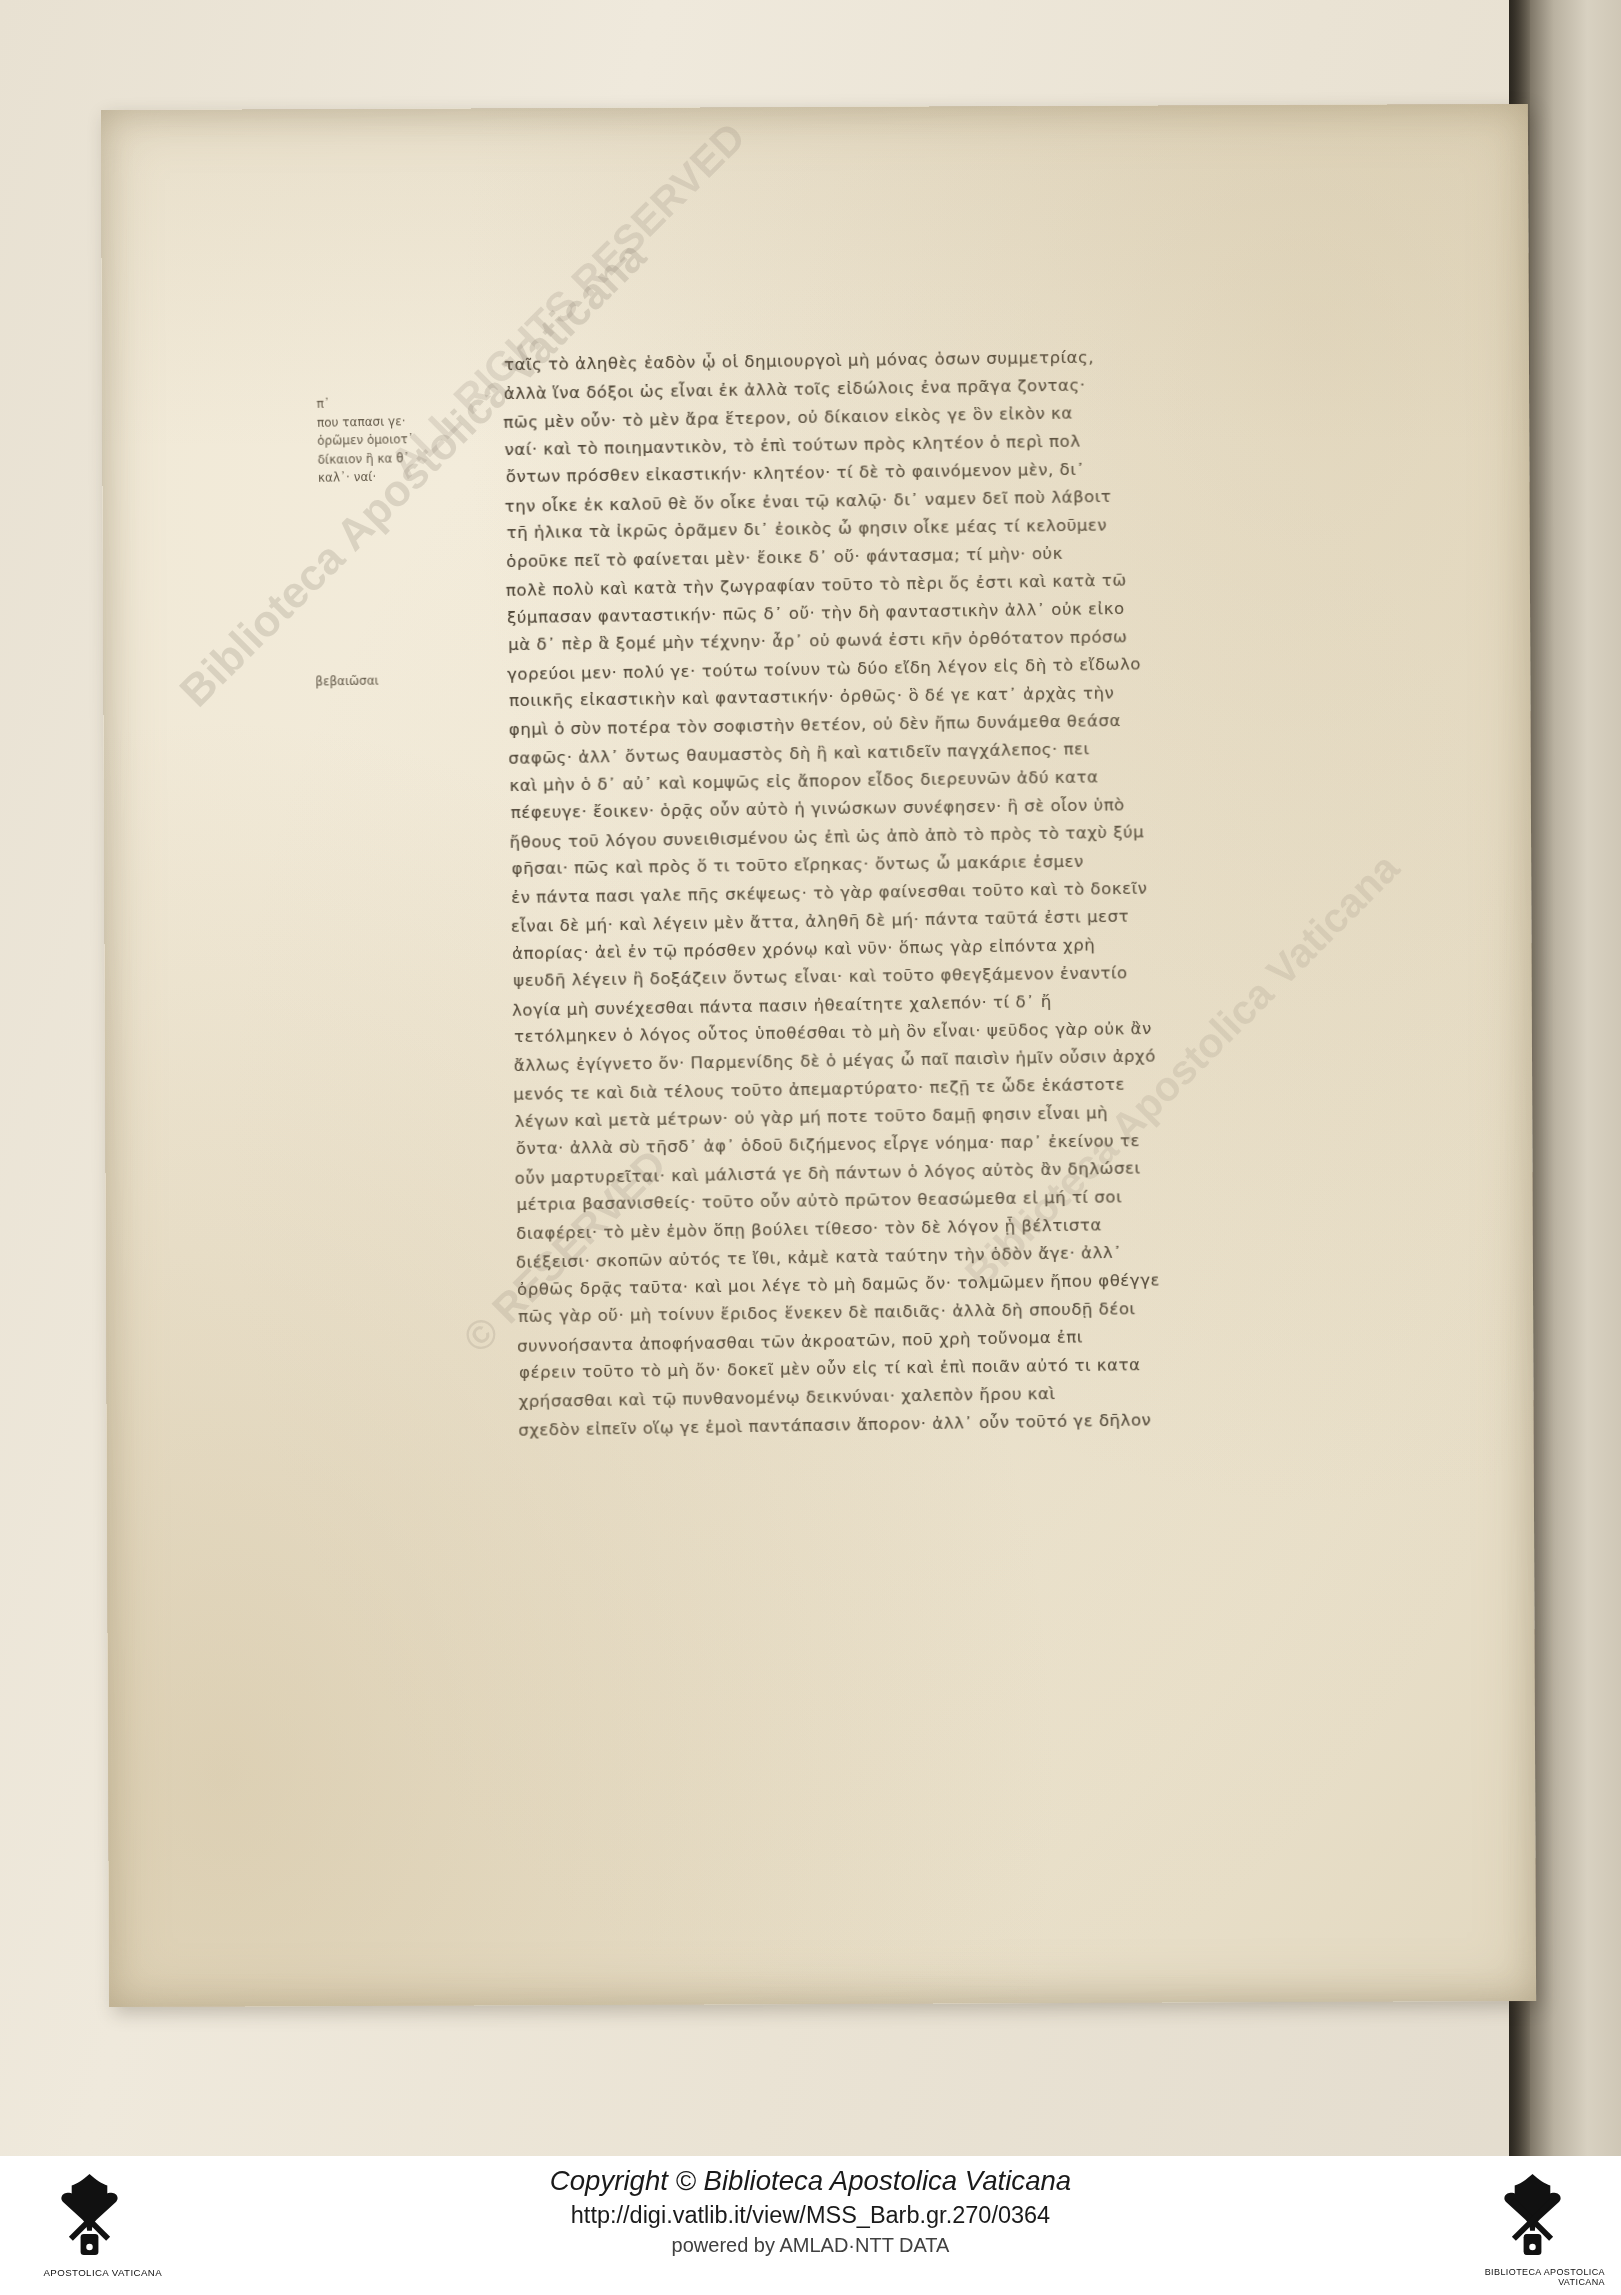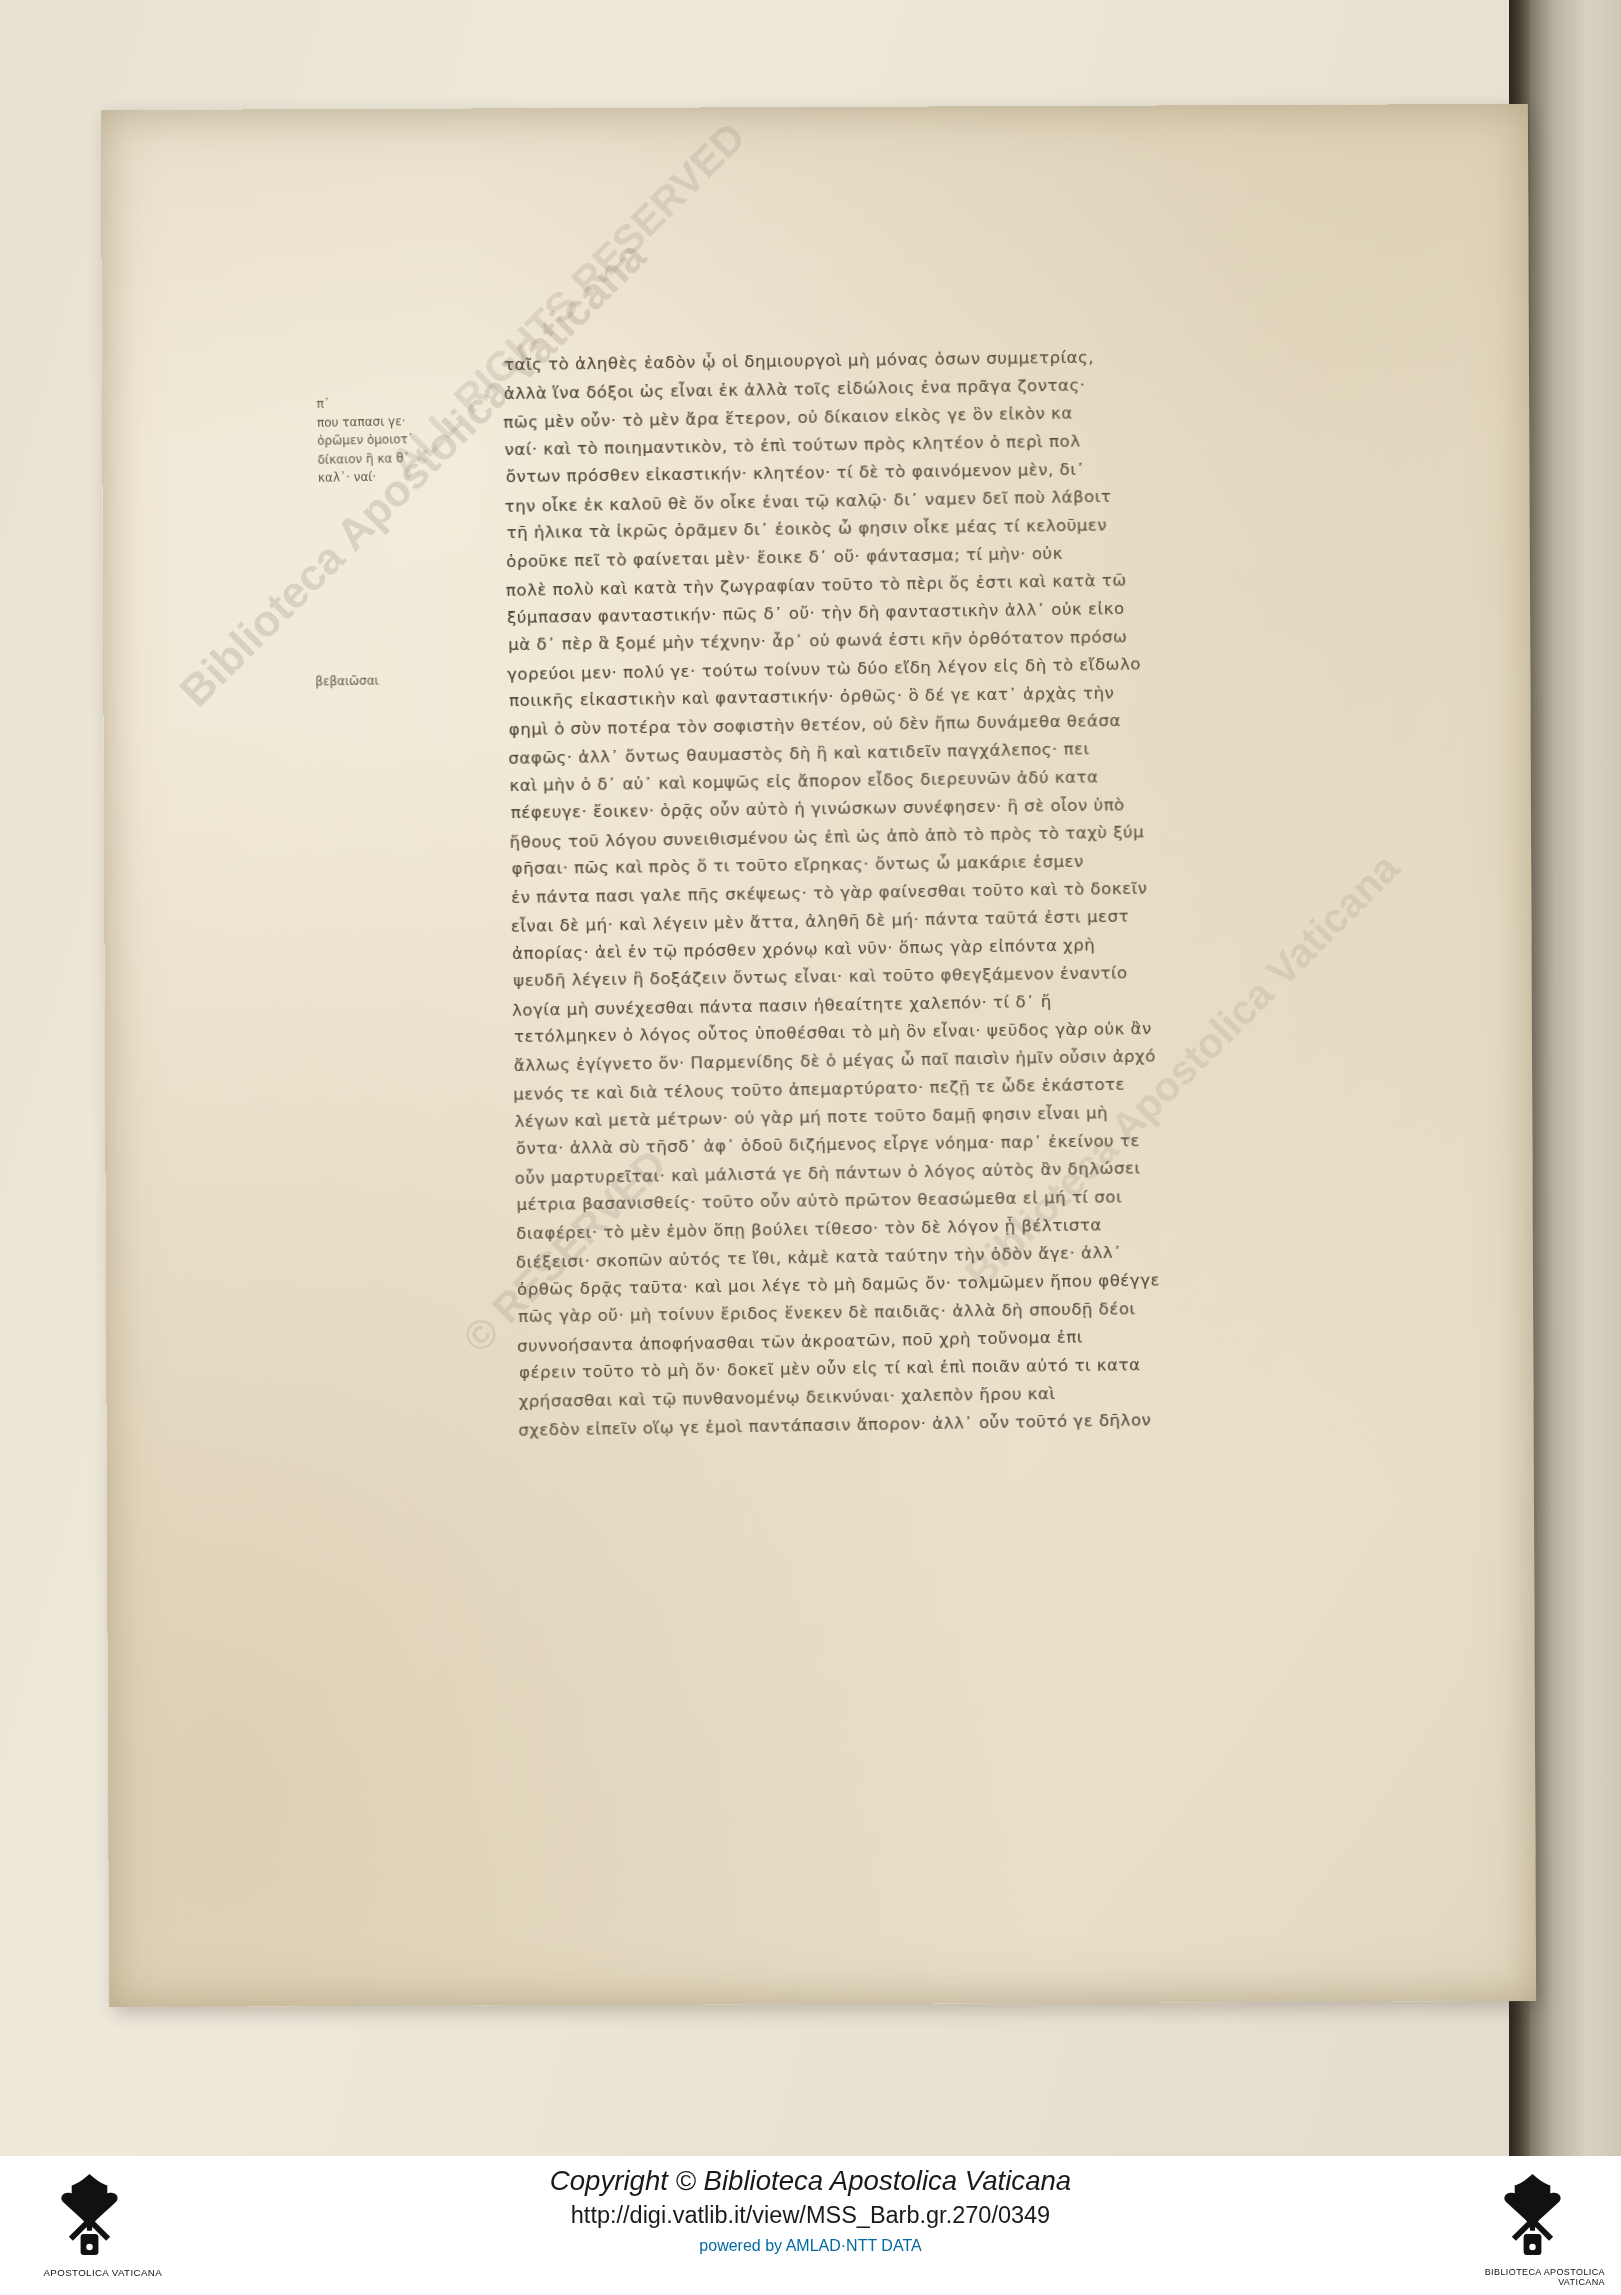--- a/index.html
+++ b/index.html
@@ -202,22 +202,22 @@
     line-height: 36px;
     font-style: italic;
   }
   #url {
     font-size: 23.5px;
     color: #1a1a1a;
     font-family: "Liberation Sans", sans-serif;
     line-height: 32px;
   }
   #powered {
-    font-size: 16px;
-    color: #0369a1;
+    font-size: 20px;
+    color: #404040;
     font-family: "Liberation Sans", sans-serif;
     line-height: 29px;
   }
 
   .crest {
     position: absolute;
     top: 13px;
     width: 146px;
     height: 130px;
     text-align: right;
@@ -316,21 +316,21 @@
           <path d="M80 38 L32 86" stroke="#111" stroke-width="7" fill="none"></path>
           <rect x="44" y="80" width="22" height="26" rx="4"></rect>
           <circle cx="55" cy="96" r="4" fill="#fff"></circle>
         </g>
       </svg>
       <div class="crest-caption">APOSTOLICA VATICANA</div>
     </div>
 
     <div id="footer-text">
       <div id="copyright">Copyright © Biblioteca Apostolica Vaticana</div>
-      <div id="url">http://digi.vatlib.it/view/MSS_Barb.gr.270/0349</div>
+      <div id="url">http://digi.vatlib.it/view/MSS_Barb.gr.270/0364</div>
       <div id="powered">powered by AMLAD·NTT DATA</div>
     </div>
 
     <div class="crest" id="crest-right">
       <svg width="89" height="96" viewBox="0 0 110 118" aria-hidden="true">
         <g fill="#111">
           <path d="M55 6 C46 14 40 18 33 20 L33 30 C33 30 28 28 24 30 C20 32 19 37 22 40 L46 62 C49 65 52 70 52 76 L58 76 C58 70 61 65 64 62 L88 40 C91 37 90 32 86 30 C82 28 77 30 77 30 L77 20 C70 18 64 14 55 6 Z"></path>
           <path d="M30 38 L78 86" stroke="#111" stroke-width="7" fill="none"></path>
           <path d="M80 38 L32 86" stroke="#111" stroke-width="7" fill="none"></path>
           <rect x="44" y="80" width="22" height="26" rx="4"></rect>

